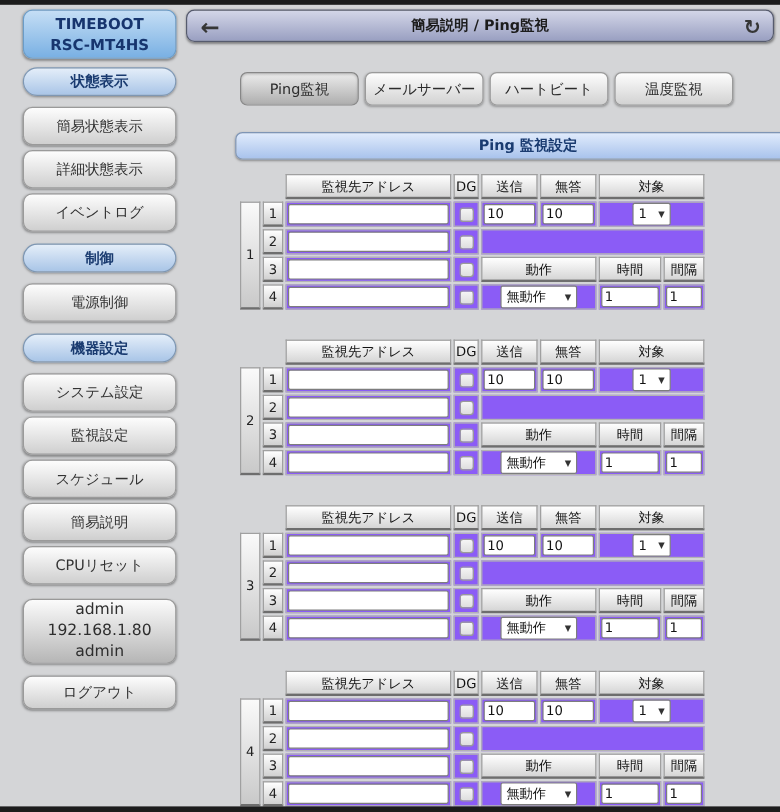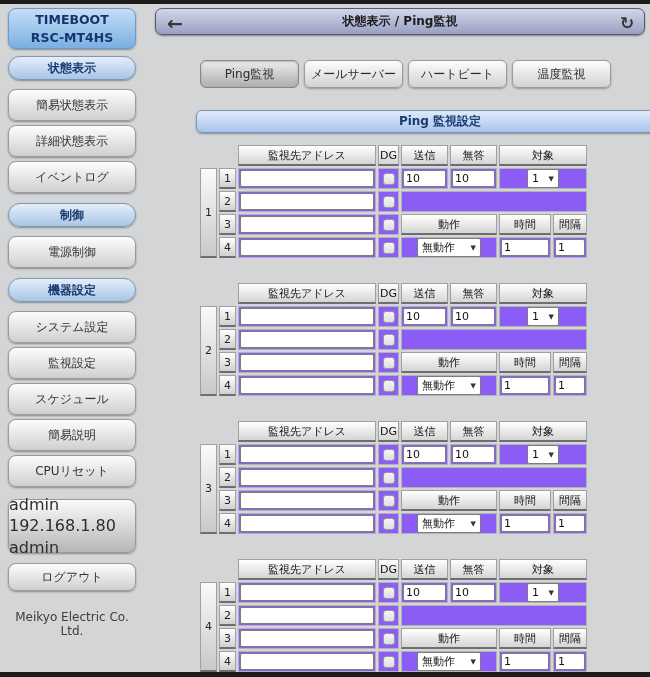--- a/index.html
+++ b/index.html
@@ -9,21 +9,21 @@
     background: #d4d5d7;
     position: relative;
     overflow: hidden;
     color: #222;
   }
   .edge-strip { position: absolute; left: 0; width: 650px; background: #1c1c1c; }
   .edge-strip.top { top: 0; height: 4px; }
   .edge-strip.bottom { bottom: 0; height: 5px; }
 
   
-  .sidebar { position: absolute; left: 8px; top: 8px; width: 128px; }
+  .sidebar { position: absolute; left: 19px; top: 8px; width: 128px; }
   .sb-btn {
     width: 128px;
     display: flex; align-items: center; justify-content: center;
     border-radius: 8px;
     border: 1px solid #9a9a9a;
     background: linear-gradient(#fdfdfd, #cfcfcf);
     box-shadow: 0 1px 2px rgba(0,0,0,.35);
     font-size: 12px; color: #333;
     cursor: pointer;
     text-align: center;
@@ -41,22 +41,22 @@
     color: #1a3b70; font-weight: bold; border-radius: 12px;
   }
   .sb-nav > .sb-section:first-child { margin-top: 7px; }
   .sb-item { height: 32px; margin-top: 4px; }
   .sb-section + .sb-item { margin-top: 9px; }
   .sb-account {
     margin-top: 12px; width: 128px; height: 54px;
     border-radius: 8px; border: 1px solid #999;
     background: linear-gradient(#fbfbfb, #b6b6b6);
     box-shadow: 0 1px 2px rgba(0,0,0,.35);
-    display: flex; flex-direction: column; align-items: flex-start; justify-content: center;
-    font-size: 16px; color: #2e2e2e; line-height: 1.35;
+    display: flex; flex-direction: column; align-items: center; justify-content: center;
+    font-size: 13px; color: #2e2e2e; line-height: 1.35;
   }
   .sb-logout { height: 28px; margin-top: 10px; }
   .sb-footer { margin-top: 19px; text-align: center; font-size: 12px; color: #3c3c3c; }
 
   
   .main { position: absolute; left: 155px; top: 8px; width: 490px; }
   .main-header {
     position: relative; width: 490px; height: 27px;
     border-radius: 7px; border: 1px solid #565b6e;
     background: linear-gradient(#d3d6e8, #999fc1);
@@ -171,27 +171,26 @@
       <div class="sb-btn sb-item">スケジュール</div>
       <div class="sb-btn sb-item">簡易説明</div>
       <div class="sb-btn sb-item">CPUリセット</div>
     </div>
   <div class="sb-account">
     <span>admin</span>
     <span>192.168.1.80</span>
     <span>admin</span>
   </div>
   <div class="sb-btn sb-item sb-logout">ログアウト</div>
-  <div class="sb-footer">Meikyo Electric Co. Ltd.</div>
 </div>
 
 <div class="main">
   <div class="main-header">
     <span class="hdr-icon back">←</span>
-    <span class="title">状態表示 / Ping監視</span>
+    <span class="title">簡易説明 / Ping監視</span>
     <span class="hdr-icon refresh">↻</span>
   </div>
 
   <div class="tabs-row">
       <div class="tab active">Ping監視</div>
       <div class="tab">メールサーバー</div>
       <div class="tab">ハートビート</div>
       <div class="tab">温度監視</div>
     </div>
 

